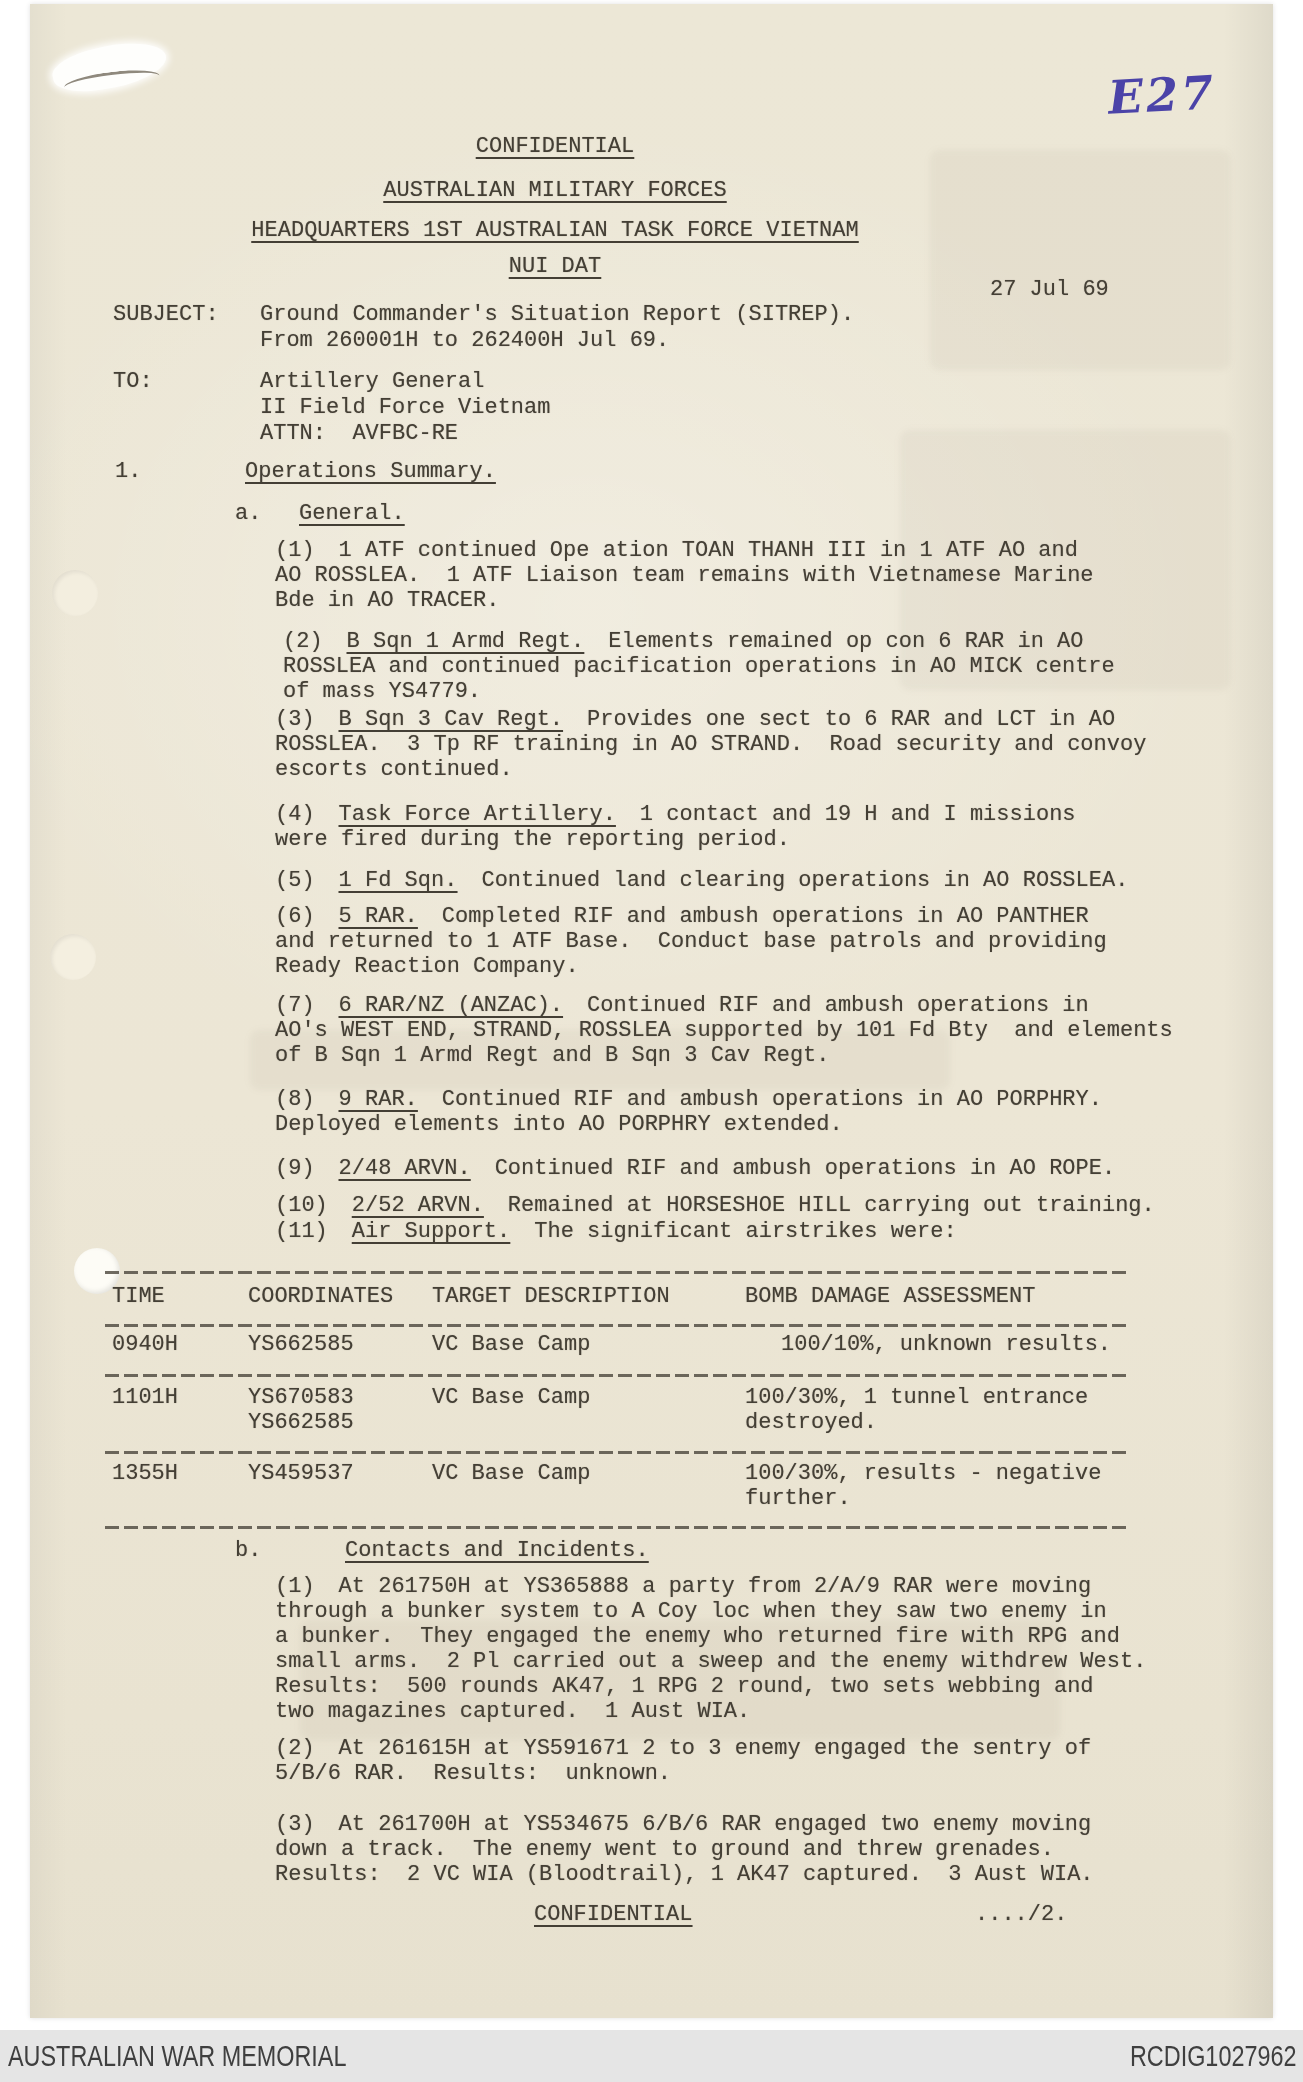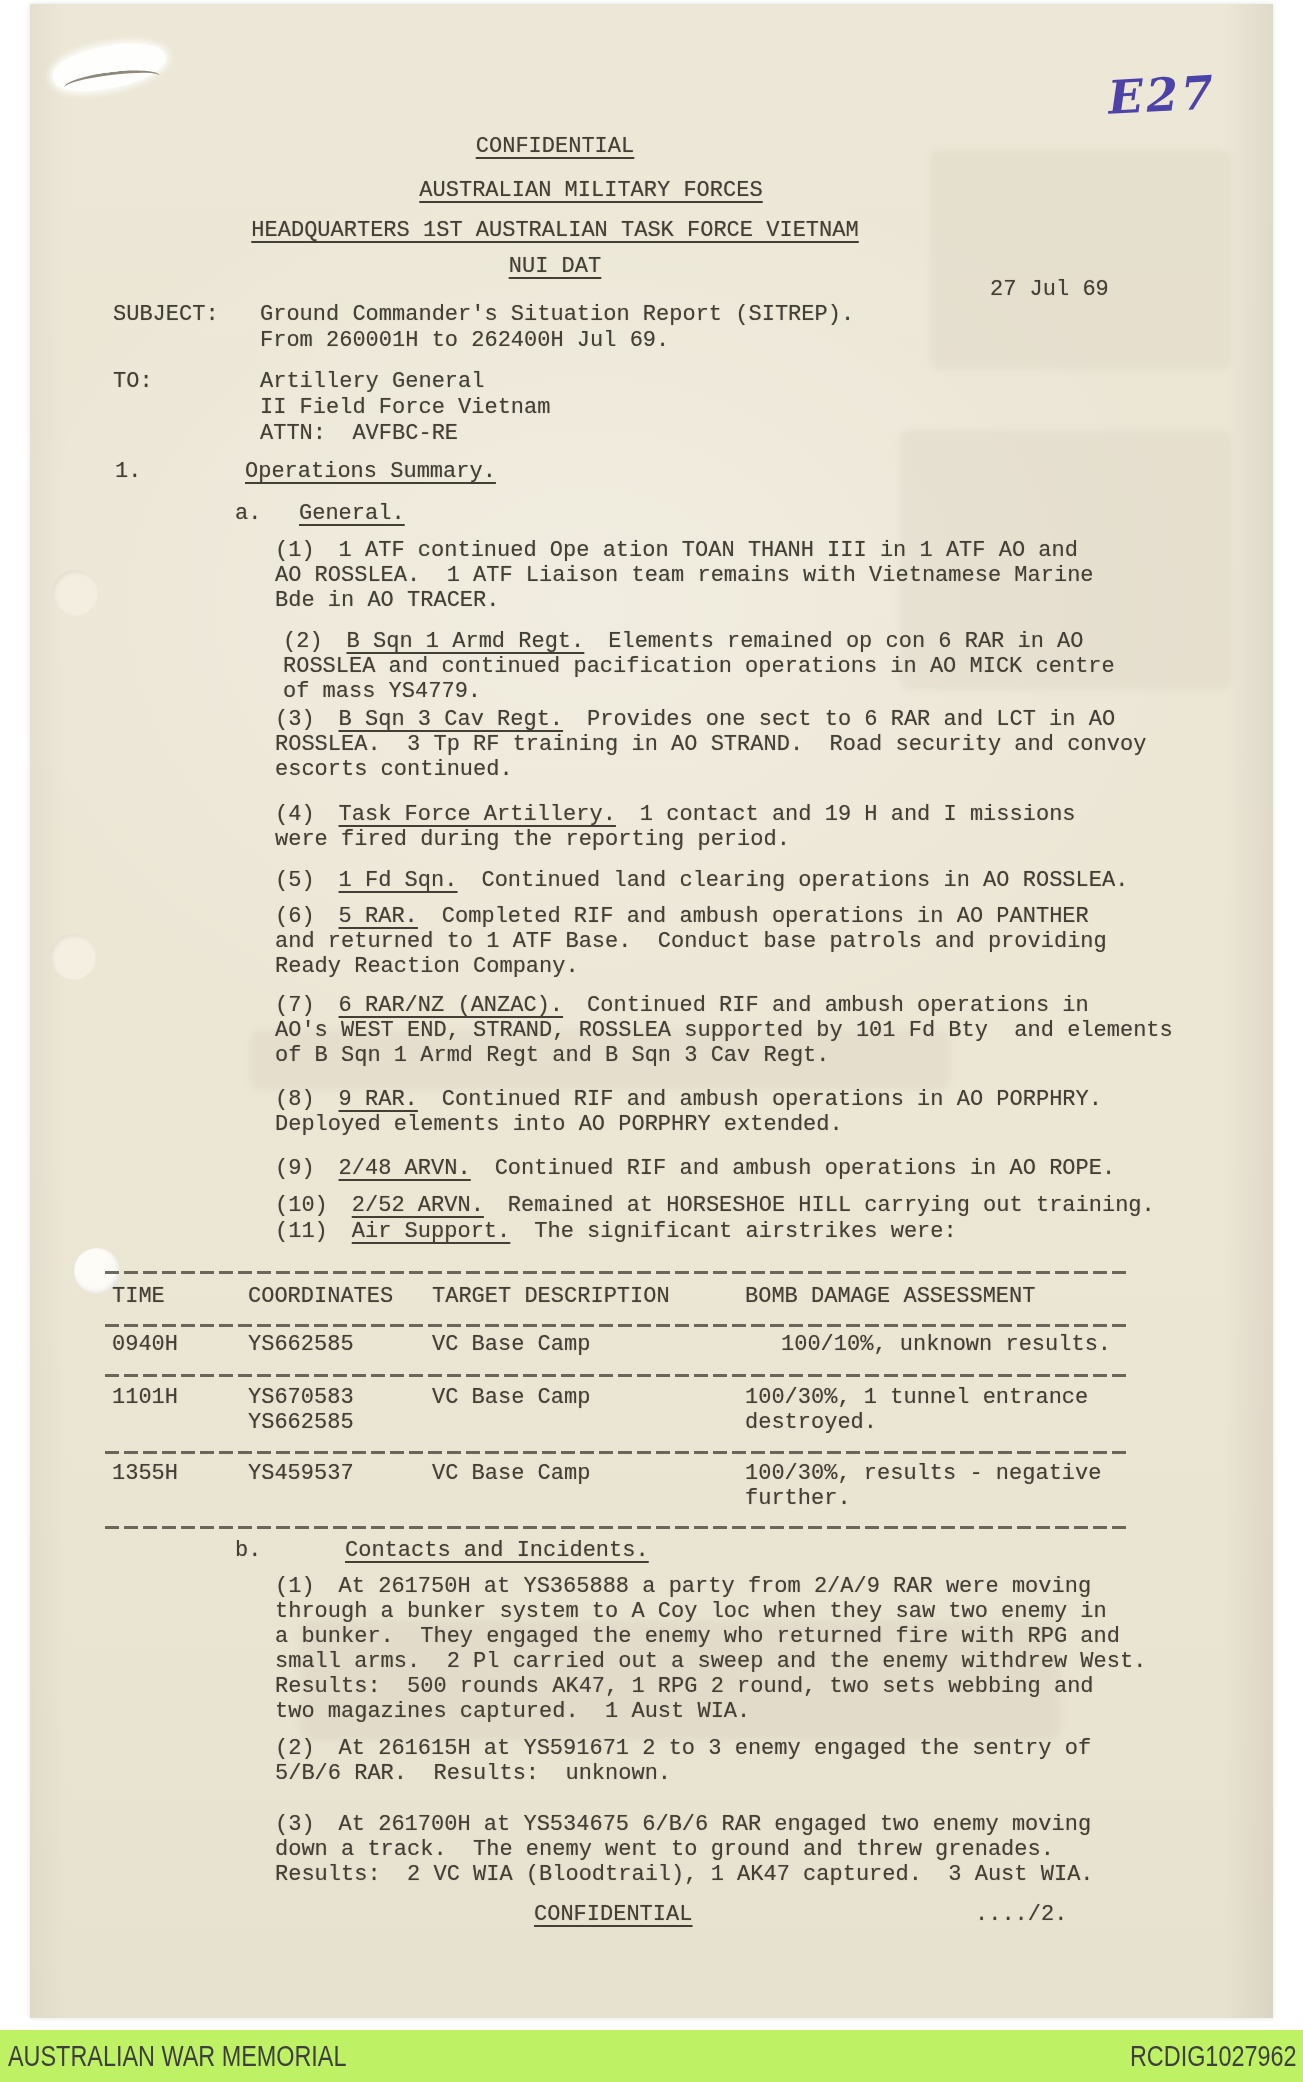--- a/index.html
+++ b/index.html
@@ -20,21 +20,21 @@
   .pnum{margin-right:24px;}
   .lead{margin-right:24px;}
   .rule{left:105px;width:1023px;height:3px;opacity:.8;
         background:repeating-linear-gradient(90deg,#4b463c 0 14px,rgba(0,0,0,0) 14px 19px);}
   .cell{white-space:pre-line;}
   .hole{border-radius:50%;}
   .smudge{background:rgba(118,108,84,.06);filter:blur(3px);border-radius:10px;}
   #hand{left:1108px;top:68px;font-family:"DejaVu Serif","Liberation Serif",serif;
         font-style:italic;font-weight:bold;font-size:46px;color:#4b43a8;
         transform:rotate(-3deg);letter-spacing:3px;text-shadow:none;}
-  #awm-bar{left:0;top:2030px;width:1303px;height:52px;background:#bef264;}
+  #awm-bar{left:0;top:2030px;width:1303px;height:52px;background:#e5e5e5;}
   .awm-text{font-family:"Liberation Sans","DejaVu Sans",sans-serif;font-size:30px;
             line-height:52px;color:#3f3f3f;letter-spacing:0px;}
   #awm-left{left:8px;top:0;transform:scaleX(.78);transform-origin:left center;}
   #awm-right{right:7px;top:0;transform:scaleX(.78);transform-origin:right center;}
   #torn{left:52px;top:46px;width:115px;height:42px;background:#fefefc;border-radius:45% 55% 50% 50%;
         transform:rotate(-12deg);box-shadow:0 0 7px 3px rgba(255,255,255,.9);}
   #pencil{left:64px;top:72px;width:96px;height:16px;border-top:3px solid #6a6253;
           border-radius:50%;transform:rotate(-7deg);opacity:.75;}
 </style>
 </head>
@@ -49,21 +49,21 @@
   <div class="abs hole" style="left:50px;top:934px;width:46px;height:46px;background:#f4efe0;box-shadow:inset 2px 2px 4px rgba(0,0,0,.07);"></div>
   <div class="abs hole" style="left:74px;top:1248px;width:46px;height:46px;background:#fdfcf6;box-shadow:inset -2px -2px 5px rgba(0,0,0,.10);"></div>
   <div class="abs smudge" style="left:930px;top:150px;width:300px;height:220px;"></div>
   <div class="abs smudge" style="left:900px;top:430px;width:330px;height:260px;"></div>
   <div class="abs smudge" style="left:250px;top:1030px;width:700px;height:60px;"></div>
   <div class="abs smudge" style="left:300px;top:1620px;width:760px;height:120px;"></div>
 
   <div class="abs" id="hand">E27</div>
 
   <div class="abs mono ctr" style="top:134px;"><span class="u">CONFIDENTIAL</span></div>
-  <div class="abs mono ctr" style="top:178px;margin-left:36px;"><span class="u">AUSTRALIAN MILITARY FORCES</span></div>
+  <div class="abs mono ctr" style="top:178px;"><span class="u">AUSTRALIAN MILITARY FORCES</span></div>
   <div class="abs mono ctr" style="top:218px;"><span class="u">HEADQUARTERS 1ST AUSTRALIAN TASK FORCE VIETNAM</span></div>
   <div class="abs mono ctr" style="top:254px;"><span class="u">NUI DAT</span></div>
   <div class="abs mono" style="left:990px;top:277px;">27 Jul 69</div>
 
   <div class="abs mono" style="left:113px;top:302px;">SUBJECT:</div>
   <div class="abs mono" style="left:260px;top:302px;width:760px;line-height:26px;">Ground Commander's Situation Report (SITREP).
 From 260001H to 262400H Jul 69.</div>
   <div class="abs mono" style="left:113px;top:369px;">TO:</div>
   <div class="abs mono" style="left:260px;top:369px;width:760px;line-height:26px;">Artillery General
 II Field Force Vietnam

